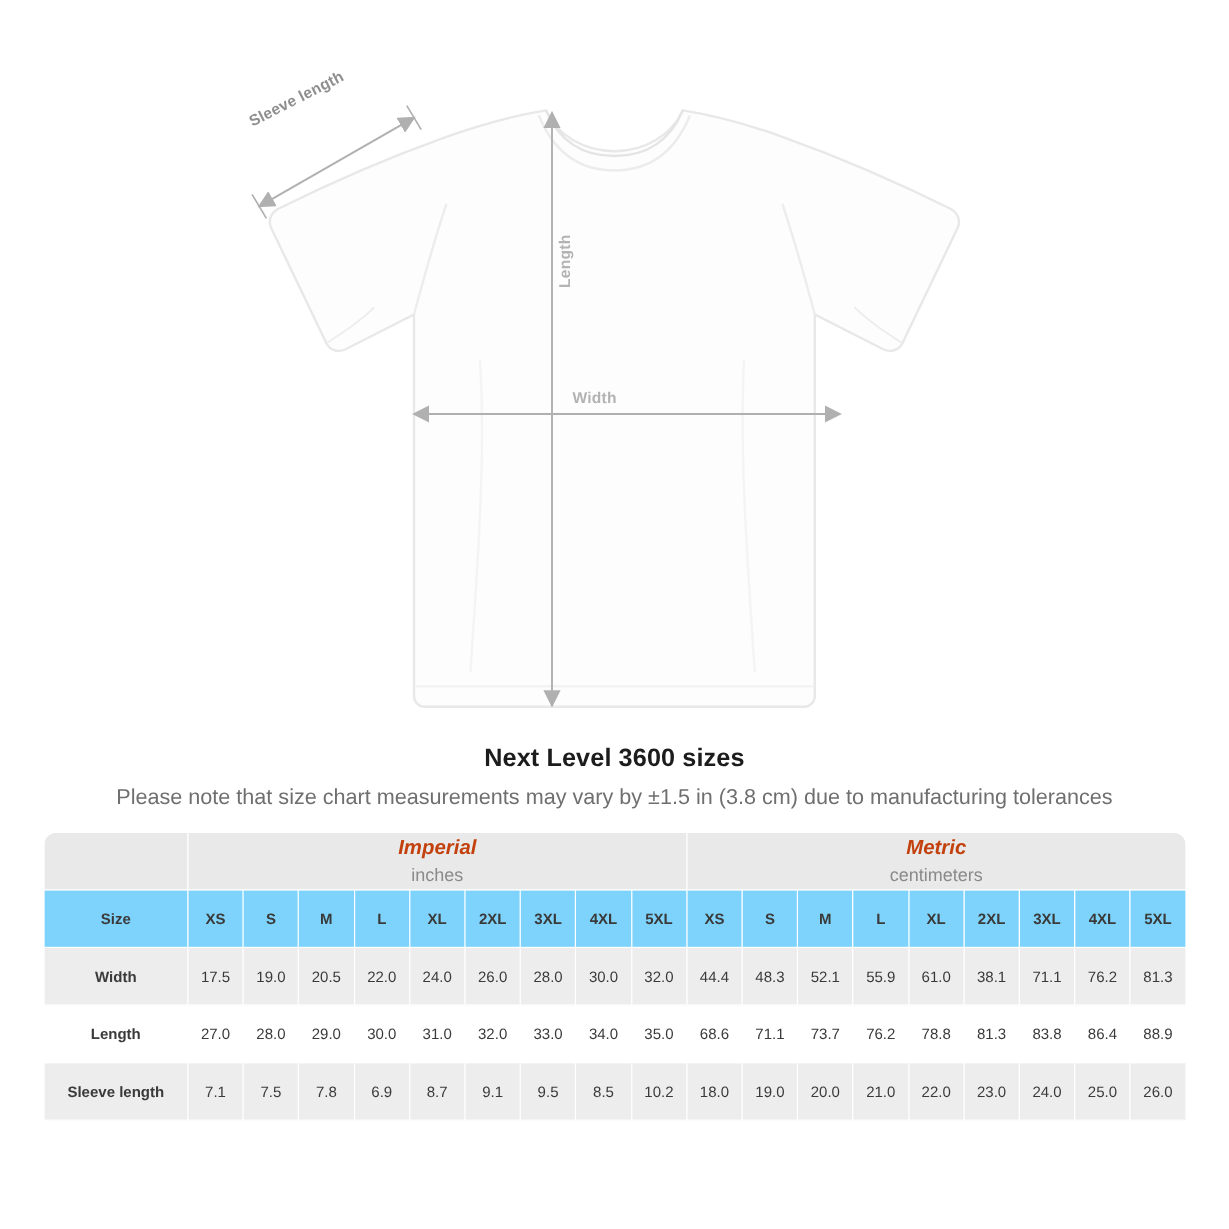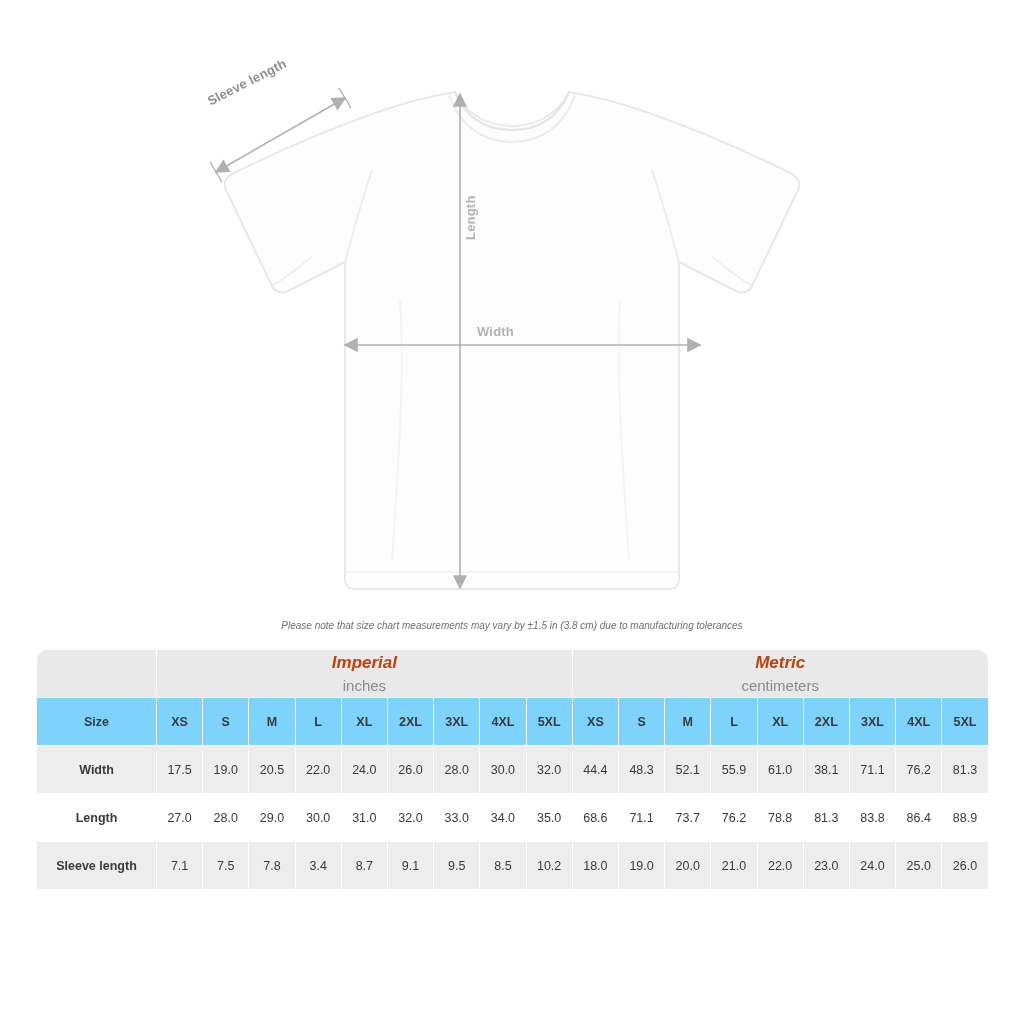--- a/index.html
+++ b/index.html
@@ -52,22 +52,21 @@
     text-align: center;
     margin-top: 12px;
   }
   .chart-title {
     font-size: 21px;
     font-weight: bold;
     color: #1c1c1c;
     letter-spacing: 0.1px;
   }
   .chart-note {
-    font-size: 10px;
-    font-style: italic;
+    font-size: 18px;
     color: #6f6f6f;
     margin-top: 10px;
   }
 
   
   .table-wrap {
     margin: 18px 36px 0 36px;
   }
   table.size-table {
     width: 952px;
@@ -181,20 +180,21 @@
       <line x1="210" y1="162" x2="222" y2="182" stroke="#b0b0b0" stroke-width="1.4"></line>
       <line x1="339" y1="88" x2="351" y2="108" stroke="#b0b0b0" stroke-width="1.4"></line>
     </svg>
 
     <div class="dim-label sleeve">Sleeve length</div>
     <div class="dim-label length">Length</div>
     <div class="dim-label width">Width</div>
   </div>
 
   <div class="title-block">
+    <div class="chart-title">Next Level 3600 sizes</div>
     <div class="chart-note">Please note that size chart measurements may vary by ±1.5 in (3.8 cm) due to manufacturing tolerances</div>
   </div>
 
   <div class="table-wrap">
     <table class="size-table">
       <colgroup>
         <col style="width:120px">
         <col span="18" style="width:46.2px">
       </colgroup>
       <tbody>
@@ -274,21 +274,21 @@
           <td class="val">83.8</td>
           <td class="val">86.4</td>
           <td class="val">88.9</td>
         </tr>
 
         <tr class="band">
           <td class="rowlabel">Sleeve length</td>
           <td class="val">7.1</td>
           <td class="val">7.5</td>
           <td class="val">7.8</td>
-          <td class="val">3.4</td>
+          <td class="val">6.9</td>
           <td class="val">8.7</td>
           <td class="val">9.1</td>
           <td class="val">9.5</td>
           <td class="val">8.5</td>
           <td class="val">10.2</td>
           <td class="val">18.0</td>
           <td class="val">19.0</td>
           <td class="val">20.0</td>
           <td class="val">21.0</td>
           <td class="val">22.0</td>

